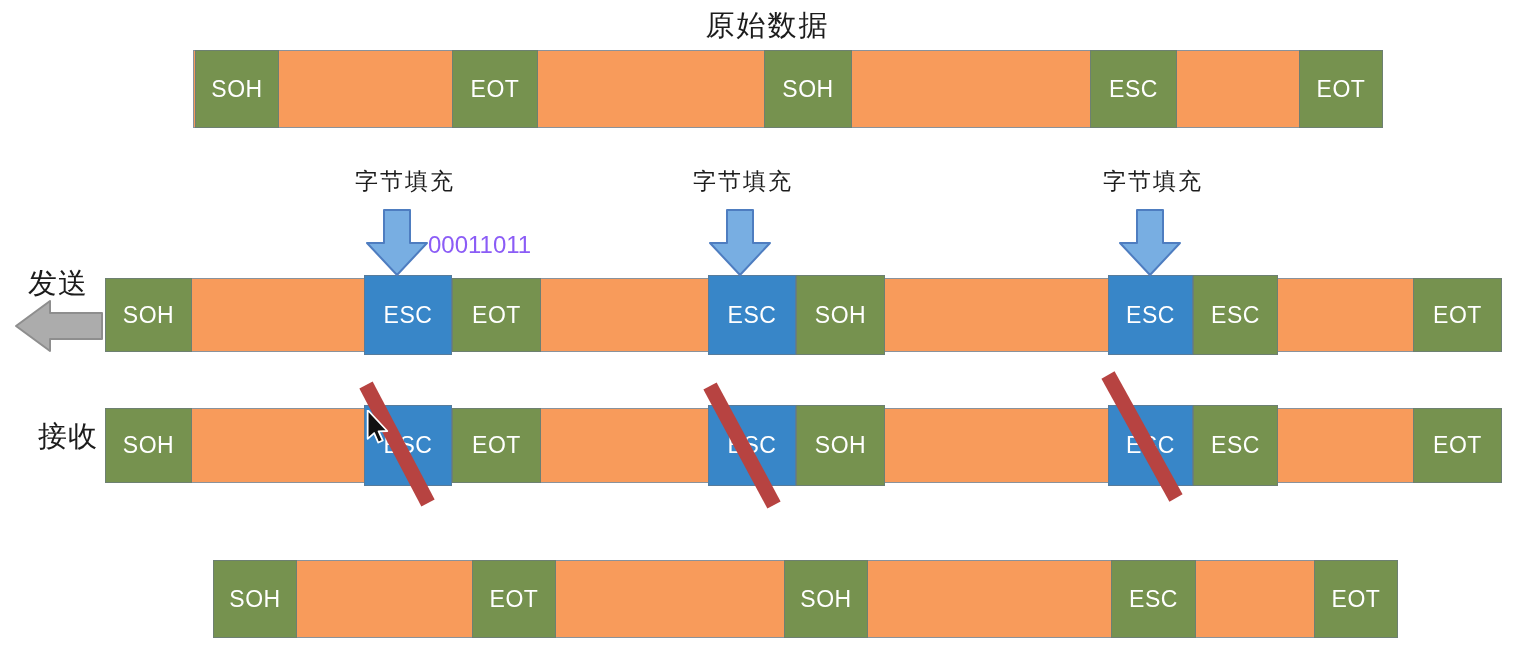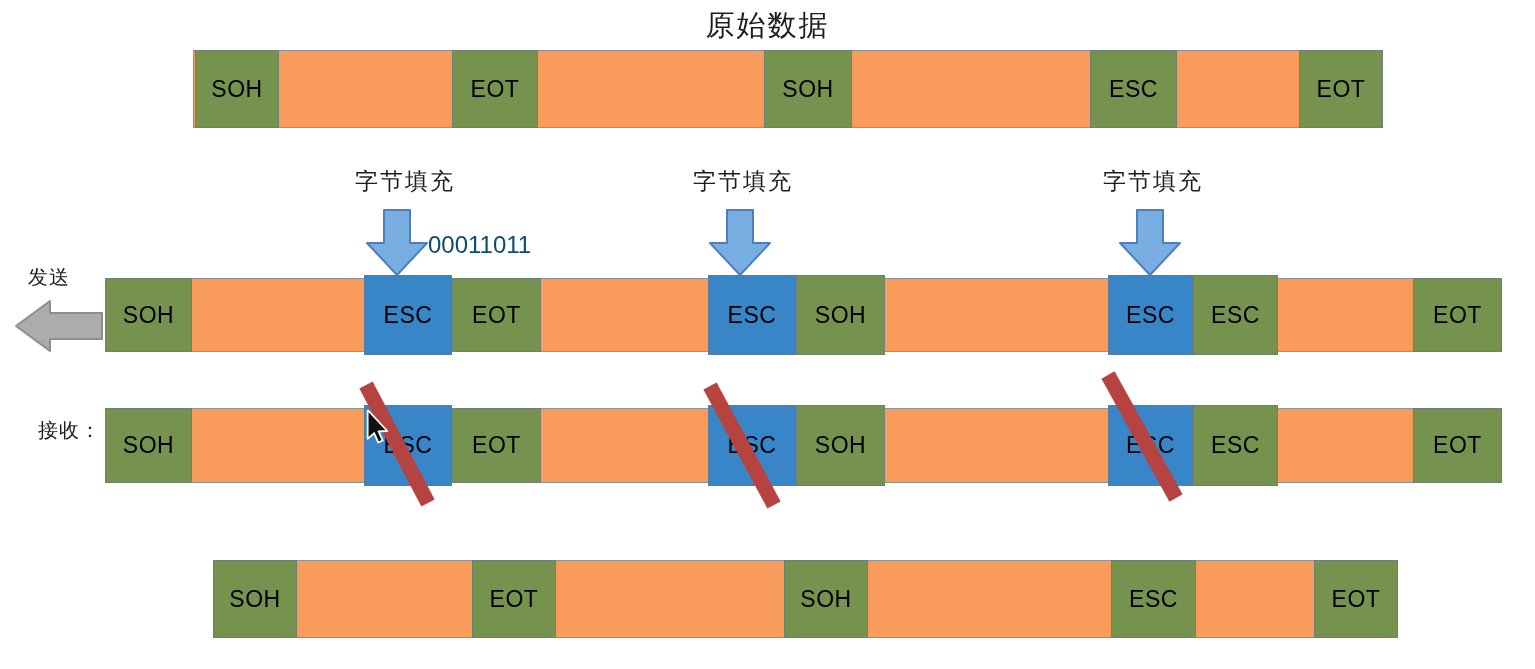--- a/index.html
+++ b/index.html
@@ -5,37 +5,37 @@
   html,body{margin:0;padding:0;background:#ffffff;}
   #canvas{
     position:relative;width:1535px;height:669px;background:#ffffff;
     overflow:hidden;font-family:"Liberation Sans",sans-serif;
   }
   .serif{font-family:"DejaVu Serif","Liberation Serif",serif;color:#1c1c1c;}
   .title{
     position:absolute;top:6px;left:0;width:1535px;text-align:center;
     font-size:29px;letter-spacing:2px;
   }
-  .side-label{position:absolute;font-size:20px;letter-spacing:1px;}
+  .side-label{position:absolute;font-size:29px;letter-spacing:1px;}
   .bar{
     position:absolute;box-sizing:border-box;
     border:1px solid #8a929b;
   }
   .box{
     position:absolute;box-sizing:border-box;display:flex;
     align-items:center;justify-content:center;
-    color:#000000;font-size:23px;letter-spacing:0.5px;
+    color:#ffffff;font-size:23px;letter-spacing:0.5px;
     border:1px solid rgba(105,118,132,0.65);
   }
   .stuff-label{
     position:absolute;font-size:23px;letter-spacing:2px;white-space:nowrap;
     transform:translateX(-50%);
   }
   .binary{
-    position:absolute;font-size:24px;color:#0c4a6e;
+    position:absolute;font-size:24px;color:#8b5cf6;
     font-family:"Liberation Sans",sans-serif;white-space:nowrap;
   }
   svg{position:absolute;display:block;}
   .overlay{left:0;top:0;pointer-events:none;}
 </style>
 </head>
 <body>
 
 <div id="canvas">
 

